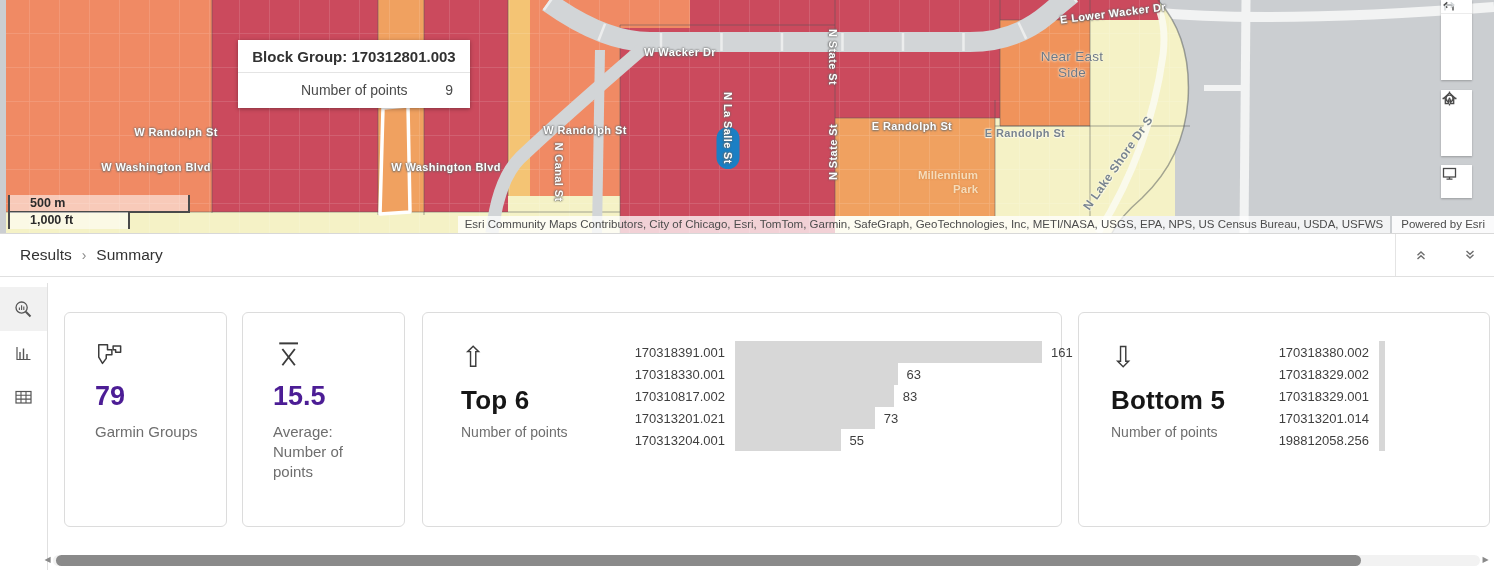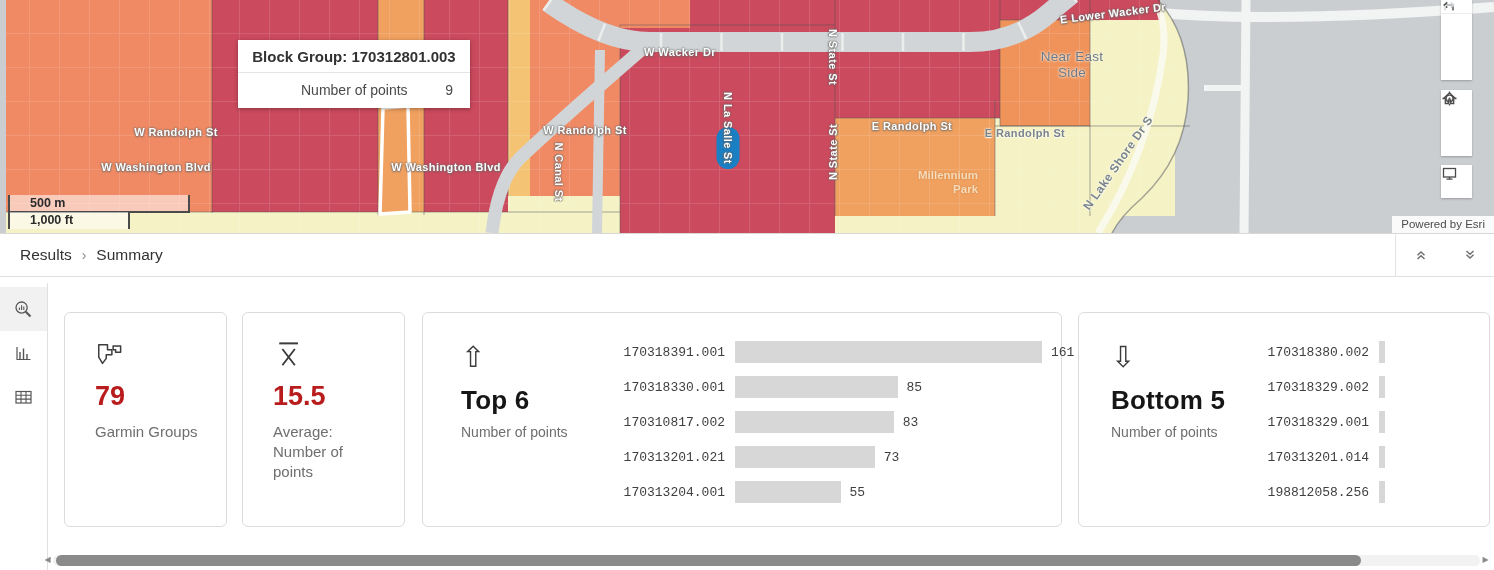--- a/index.html
+++ b/index.html
@@ -66,27 +66,27 @@
   .collapse-btns{display:flex;height:100%;border-left:1px solid #e4e4e4;}
   .collapse-btns button{width:49px;background:#fff;border:none;display:flex;align-items:center;justify-content:center;cursor:pointer;}
 
   .content{position:absolute;left:0;top:283px;width:1494px;height:287px;background:#fff;}
   .toolbar{position:absolute;left:0;top:0;width:48px;height:287px;border-right:1px solid #e0e0e0;box-sizing:border-box;padding-top:4px;}
   .tool{width:47px;height:44px;display:flex;align-items:center;justify-content:center;background:#fff;border:none;cursor:pointer;}
   .tool.selected{background:#f1f1f1;}
 
   .card{position:absolute;top:29px;height:215px;background:#fff;border:1px solid #dcdcdc;border-radius:6px;box-sizing:border-box;}
   .card-icon{font-size:29px;line-height:32px;color:#3c3c3c;height:34px;}
-  .stat-value{font-size:27px;font-weight:700;color:#b91c1c;margin-top:8px;}
+  .stat-value{font-size:27px;font-weight:700;color:#4c1d95;margin-top:8px;}
   .stat-label{font-size:15px;color:#6e6e6e;margin-top:10px;line-height:20px;width:106px;}
   .card-title{font-size:26px;font-weight:700;color:#161616;margin-top:10px;letter-spacing:.2px;}
   .card-sub{font-size:14px;color:#6e6e6e;margin-top:8px;}
 
   .chart{display:flex;flex-direction:column;}
-  .chart-row{display:flex;align-items:center;height:22px;margin-bottom:13px;font-family:Liberation Mono, monospace;}
+  .chart-row{display:flex;align-items:center;height:22px;margin-bottom:0;}
   .chart-row .clabel{text-align:right;font-size:13px;color:#3f3f3f;padding-right:10px;white-space:nowrap;}
   .chart-row .cbar{height:22px;background:#d7d7d7;}
   .chart-row .cval{font-size:13px;color:#3f3f3f;margin-left:9px;}
   .bars-wrap{border-left:1px solid #d8d8d8;display:flex;align-items:center;height:22px;flex:1;}
 
   
   .hscroll{position:absolute;left:42px;right:3px;bottom:3px;height:14px;display:flex;align-items:center;}
   .hs-arrow{width:11px;font-size:8px;color:#8a8a8a;text-align:center;cursor:pointer;line-height:14px;}
   .hs-track{flex:1;height:11px;background:#f2f2f2;border-radius:6px;position:relative;}
   .hs-thumb{position:absolute;left:3px;top:0;width:1305px;height:11px;background:#8a8a8a;border-radius:6px;cursor:grab;}
@@ -173,20 +173,21 @@
       <span class="val">9</span>
     </div>
   </div>
 
   <div class="scalebar">
     <div class="sb-box sb-top">500 m</div>
     <div class="sb-box sb-bottom">1,000 ft</div>
   </div>
 
   <div class="attrib">
+    <span class="sources">Esri Community Maps Contributors, City of Chicago, Esri, TomTom, Garmin, SafeGraph, GeoTechnologies, Inc, METI/NASA, USGS, EPA, NPS, US Census Bureau, USDA, USFWS</span>
     <span class="powered">Powered by Esri</span>
   </div>
 
   <div class="ctrl-stack" style="top:0;">
     <div class="ctrl-partial"></div>
     <button class="ctrl-btn">
       <svg width="16" height="16" viewBox="0 0 16 16">
         <path d="M12,10.5 V7.5 Q12,5 9.5,5 H4" stroke="#4a4a4a" stroke-width="1.4" fill="none"></path>
         <path d="M6.3,2.4 L3.2,5 L6.3,7.6" stroke="#4a4a4a" stroke-width="1.4" fill="none"></path>
       </svg>
@@ -304,21 +305,21 @@
           <span class="clabel" style="width: 112px;">170318391.001</span>
           <div class="bars-wrap">
             <div class="cbar" style="background: rgb(215, 215, 215); width: 306px;"></div>
             <span class="cval">161</span>
           </div>
         </div>
         <div class="chart-row">
           <span class="clabel" style="width: 112px;">170318330.001</span>
           <div class="bars-wrap">
             <div class="cbar" style="background: rgb(215, 215, 215); width: 161.553px;"></div>
-            <span class="cval">85</span>
+            <span class="cval">63</span>
           </div>
         </div>
         <div class="chart-row">
           <span class="clabel" style="width: 112px;">170310817.002</span>
           <div class="bars-wrap">
             <div class="cbar" style="background: rgb(215, 215, 215); width: 157.752px;"></div>
             <span class="cval">83</span>
           </div>
         </div>
         <div class="chart-row">

